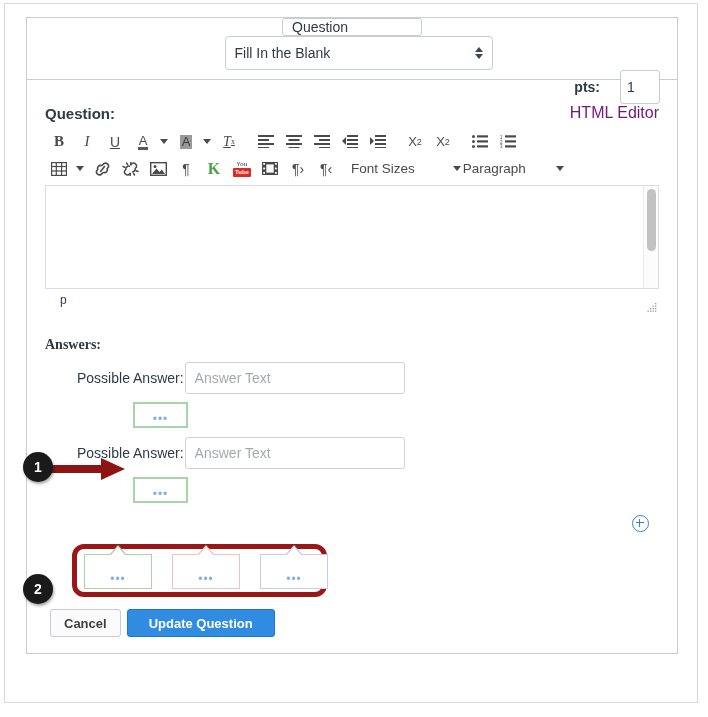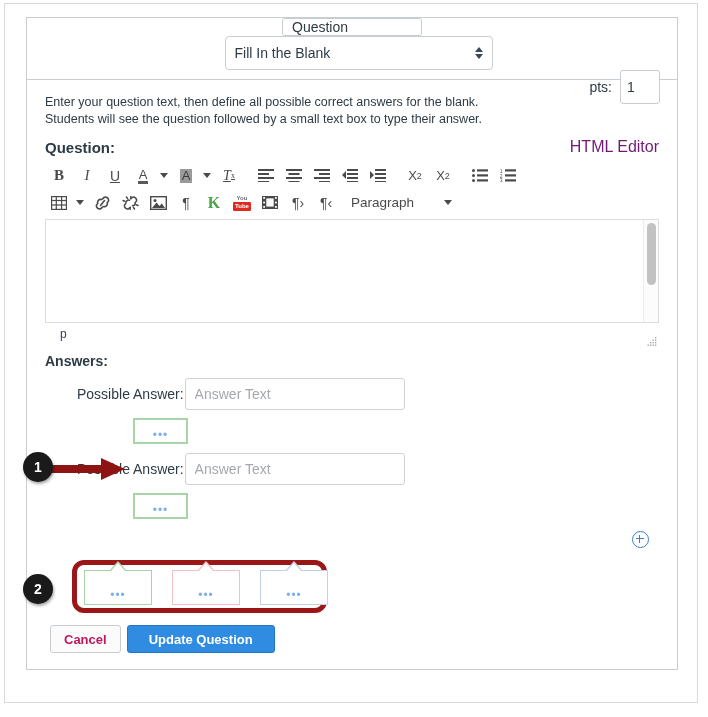--- a/index.html
+++ b/index.html
@@ -95,23 +95,23 @@
     border-left: 4px solid transparent;
     border-right: 4px solid transparent;
     border-top: 5px solid #3a4754;
   }
   .pts-area {
     margin-left: auto;
     display: flex;
     align-items: center;
   }
   .pts-label {
-    font-size: 14px; font-weight: normal;
-    color: #2d3b45;
-    margin-right: 8px;
+    font-size: 14px; font-weight: bold;
+    color: #2d3b45;
+    margin-right: 20px;
   }
   .pts-input {
     width: 40px; height: 34px;
     border: 1px solid #c7cdd1;
     border-radius: 3px;
     font-family: "Liberation Sans", sans-serif;
     font-size: 14px;
     color: #2d3b45;
     padding: 0 6px;
     box-sizing: border-box;
@@ -276,21 +276,22 @@
   .resize-grip {
     position: absolute;
     right: 2px; bottom: -2px;
     width: 10px; height: 10px;
   }
 
   
   .answers-label {
     font-size: 14px;
     font-weight: bold;
-    margin-top: 8px;
+    margin-top: 26px;
+    font-family: Liberation Serif, serif;
   }
   .ans-row {
     display: flex;
     align-items: center;
     margin-top: 9px;
     padding-left: 32px;
   }
   .ans-label {
     font-size: 14px;
     color: #2d3b45;
@@ -465,21 +466,21 @@
     font-weight: bold;
     display: flex;
     align-items: center;
     justify-content: center;
     cursor: pointer;
     box-sizing: border-box;
   }
   .btn-cancel {
     background: #fbfbfb;
     border: 1px solid #c7cdd1;
-    color: #be185d;
+    color: #404040;
     padding: 0 13px;
     margin-right: 6px;
   }
   .btn-update {
     background: #2f8ce0;
     border: 1px solid #2277c4;
     color: #fff;
     padding: 0 21px;
   }
 </style>
@@ -499,24 +500,20 @@
         </div>
       </div>
       <div class="pts-area">
         <span class="pts-label">pts:</span>
         <input class="pts-input" type="text" value="1" style="">
       </div>
     </div>
 
     <div class="q-body">
 
-      <div class="instr">
-        <div>Enter your question text, then define all possible correct answers for the blank.</div>
-        <div>Students will see the question followed by a small text box to type their answer.</div>
-      </div>
 
       <div class="q-label-row">
         <span class="q-label">Question:</span>
         <a class="html-editor-link">HTML Editor</a>
       </div>
 
       <div class="rce">
 
         <div class="tb-row">
           <div class="tb-btn ic-b">B</div>
@@ -669,20 +666,24 @@
                 <rect x="13" y="1" width="1.8" height="1.8"></rect>
                   <rect x="13" y="5.6" width="1.8" height="1.8"></rect>
                 <rect x="13" y="10" width="1.8" height="1.8"></rect>
                 <rect x="4.3" y="2.4" width="7.4" height="8.2"></rect>
                 </g>
               </svg>
           </div>
           <div class="tb-btn ic-pilcrow">¶›</div>
           <div class="tb-btn ic-pilcrow">¶‹</div>
           <div class="tb-gap"></div>
+          <div class="tb-dd">
+            <span class="lbl">Font Sizes</span>
+            <span class="dd-caret"></span>
+          </div>
           <div class="tb-dd">
             <span class="lbl">Paragraph</span>
             <span class="dd-caret narrow"></span>
           </div>
         </div>
 
         <div class="editor-box">
           <span></span>
           <div class="editor-scrollbar">
             <div class="editor-thumb"></div>

